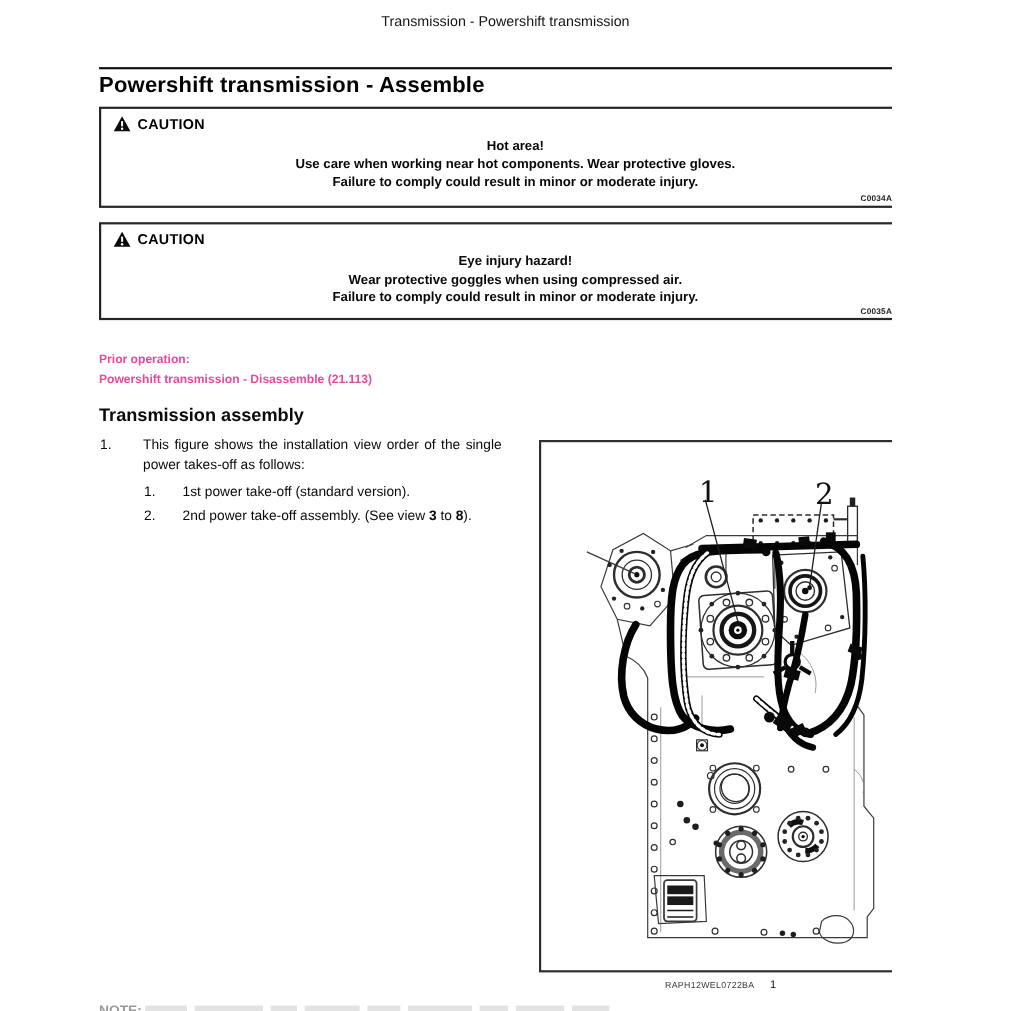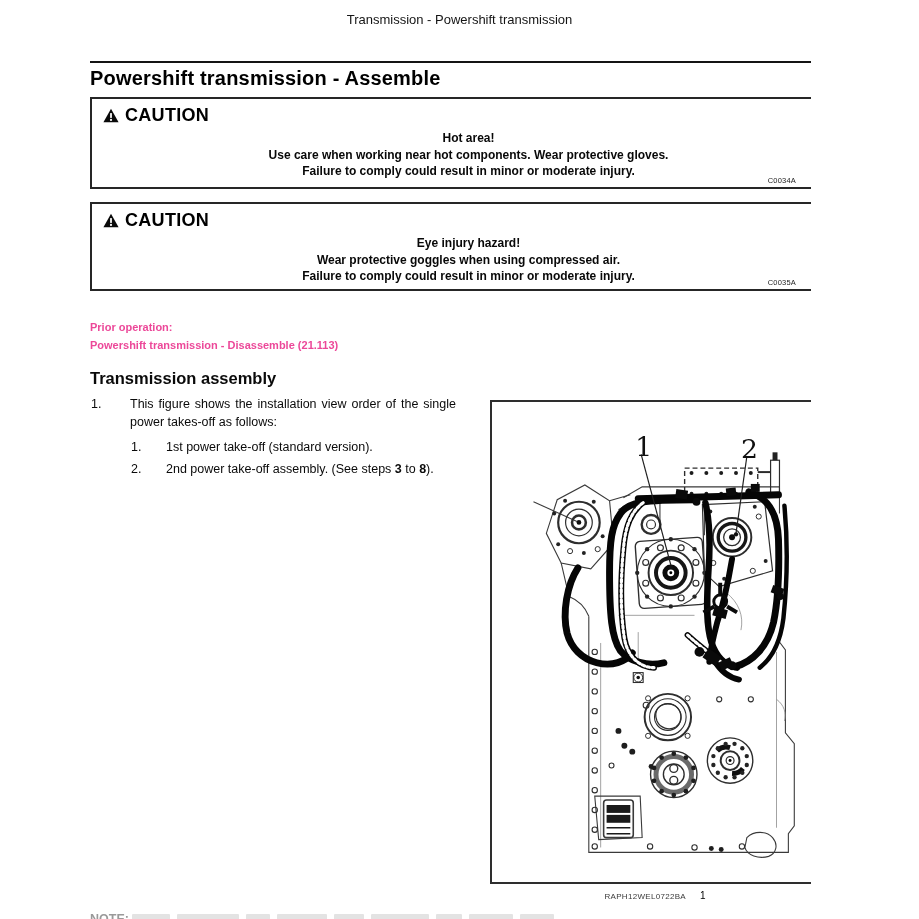--- a/index.html
+++ b/index.html
@@ -5,24 +5,24 @@
   html,body{margin:0;padding:0;background:#fff;}
   .page{position:relative;width:811px;height:919px;background:#ffffff;overflow:hidden;
         font-family:"Liberation Sans",sans-serif;color:#000;}
   .abs{position:absolute;}
   .doc-header{top:12px;left:0;width:919px;text-align:center;font-size:13px;color:#141414;}
   .title-rule{top:61px;left:90px;width:730px;height:2px;background:#141414;}
   .page-title{top:67px;left:90px;font-size:20px;font-weight:bold;letter-spacing:.2px;color:#000000;text-align:right;}
 
   .caution{left:90px;width:730px;border:2px solid #262626;box-sizing:border-box;background:#fff;}
   .caution-head{display:flex;align-items:center;gap:6px;margin:6px 0 0 11px;}
-  .caution-word{font-weight:bold;font-size:18px;letter-spacing:.3px;}
+  .caution-word{font-weight:bold;font-size:13px;letter-spacing:.3px;}
   .warn-tri{width:16px;height:15px;display:block;}
   .caution-body{margin:4px 0 0 27px;font-weight:bold;font-size:12px;line-height:16.5px;color:#080808;text-align:center;}
-  .caution-code{position:absolute;right:22px;bottom:2px;font-size:7.5px;font-weight:normal;color:#1d1d1d;letter-spacing:.2px;}
+  .caution-code{position:absolute;right:7px;bottom:2px;font-size:7.5px;font-weight:bold;color:#1d1d1d;letter-spacing:.2px;}
 
   .prior{top:319px;left:90px;font-weight:bold;font-size:11px;line-height:17.5px;color:#ec4899;}
   .section-heading{top:369px;left:90px;font-size:16.5px;font-weight:bold;color:#0a0a0a;}
 
   .body-txt{font-size:12.5px;line-height:18px;color:#0a0a0a;}
   .num-cell{top:395px;left:91px;}
   .item-text{top:395px;left:130px;width:326px;text-align:justify;}
   .sub-num-1{top:438px;left:131px;}
   .sub-text-1{top:438px;left:166px;width:290px;}
   .sub-num-2{top:460px;left:131px;}
@@ -89,21 +89,21 @@
 
   <div class="abs section-heading">Transmission assembly</div>
 
   <div class="abs body-txt num-cell">1.</div>
   <div class="abs body-txt item-text">This figure shows the installation view order of the single power takes-off as follows:</div>
 
   <div class="abs body-txt sub-num-1">1.</div>
   <div class="abs body-txt sub-text-1">1st power take-off (standard version).</div>
 
   <div class="abs body-txt sub-num-2">2.</div>
-  <div class="abs body-txt sub-text-2"><span>2nd power take-off assembly. (See steps </span><span class="b">3</span><span> to </span><span class="b">8</span><span>).</span></div>
+  <div class="abs body-txt sub-text-2"><span>2nd power take-off assembly. (See view </span><span class="b">3</span><span> to </span><span class="b">8</span><span>).</span></div>
 
   <div class="abs figure-box">
     <svg viewBox="0 0 330 484" preserveAspectRatio="xMidYMid meet">
 
       <g fill="none" stroke="#3a3a3a" stroke-width="1.1">
 
         <path d="M133 96 L152 85 L291 85 L291 112"></path>
         <path d="M128 108 C140 100 152 97 166 96"></path>
         <path d="M170 96 L170 122"></path>
         <path d="M215 96 L215 134"></path>

